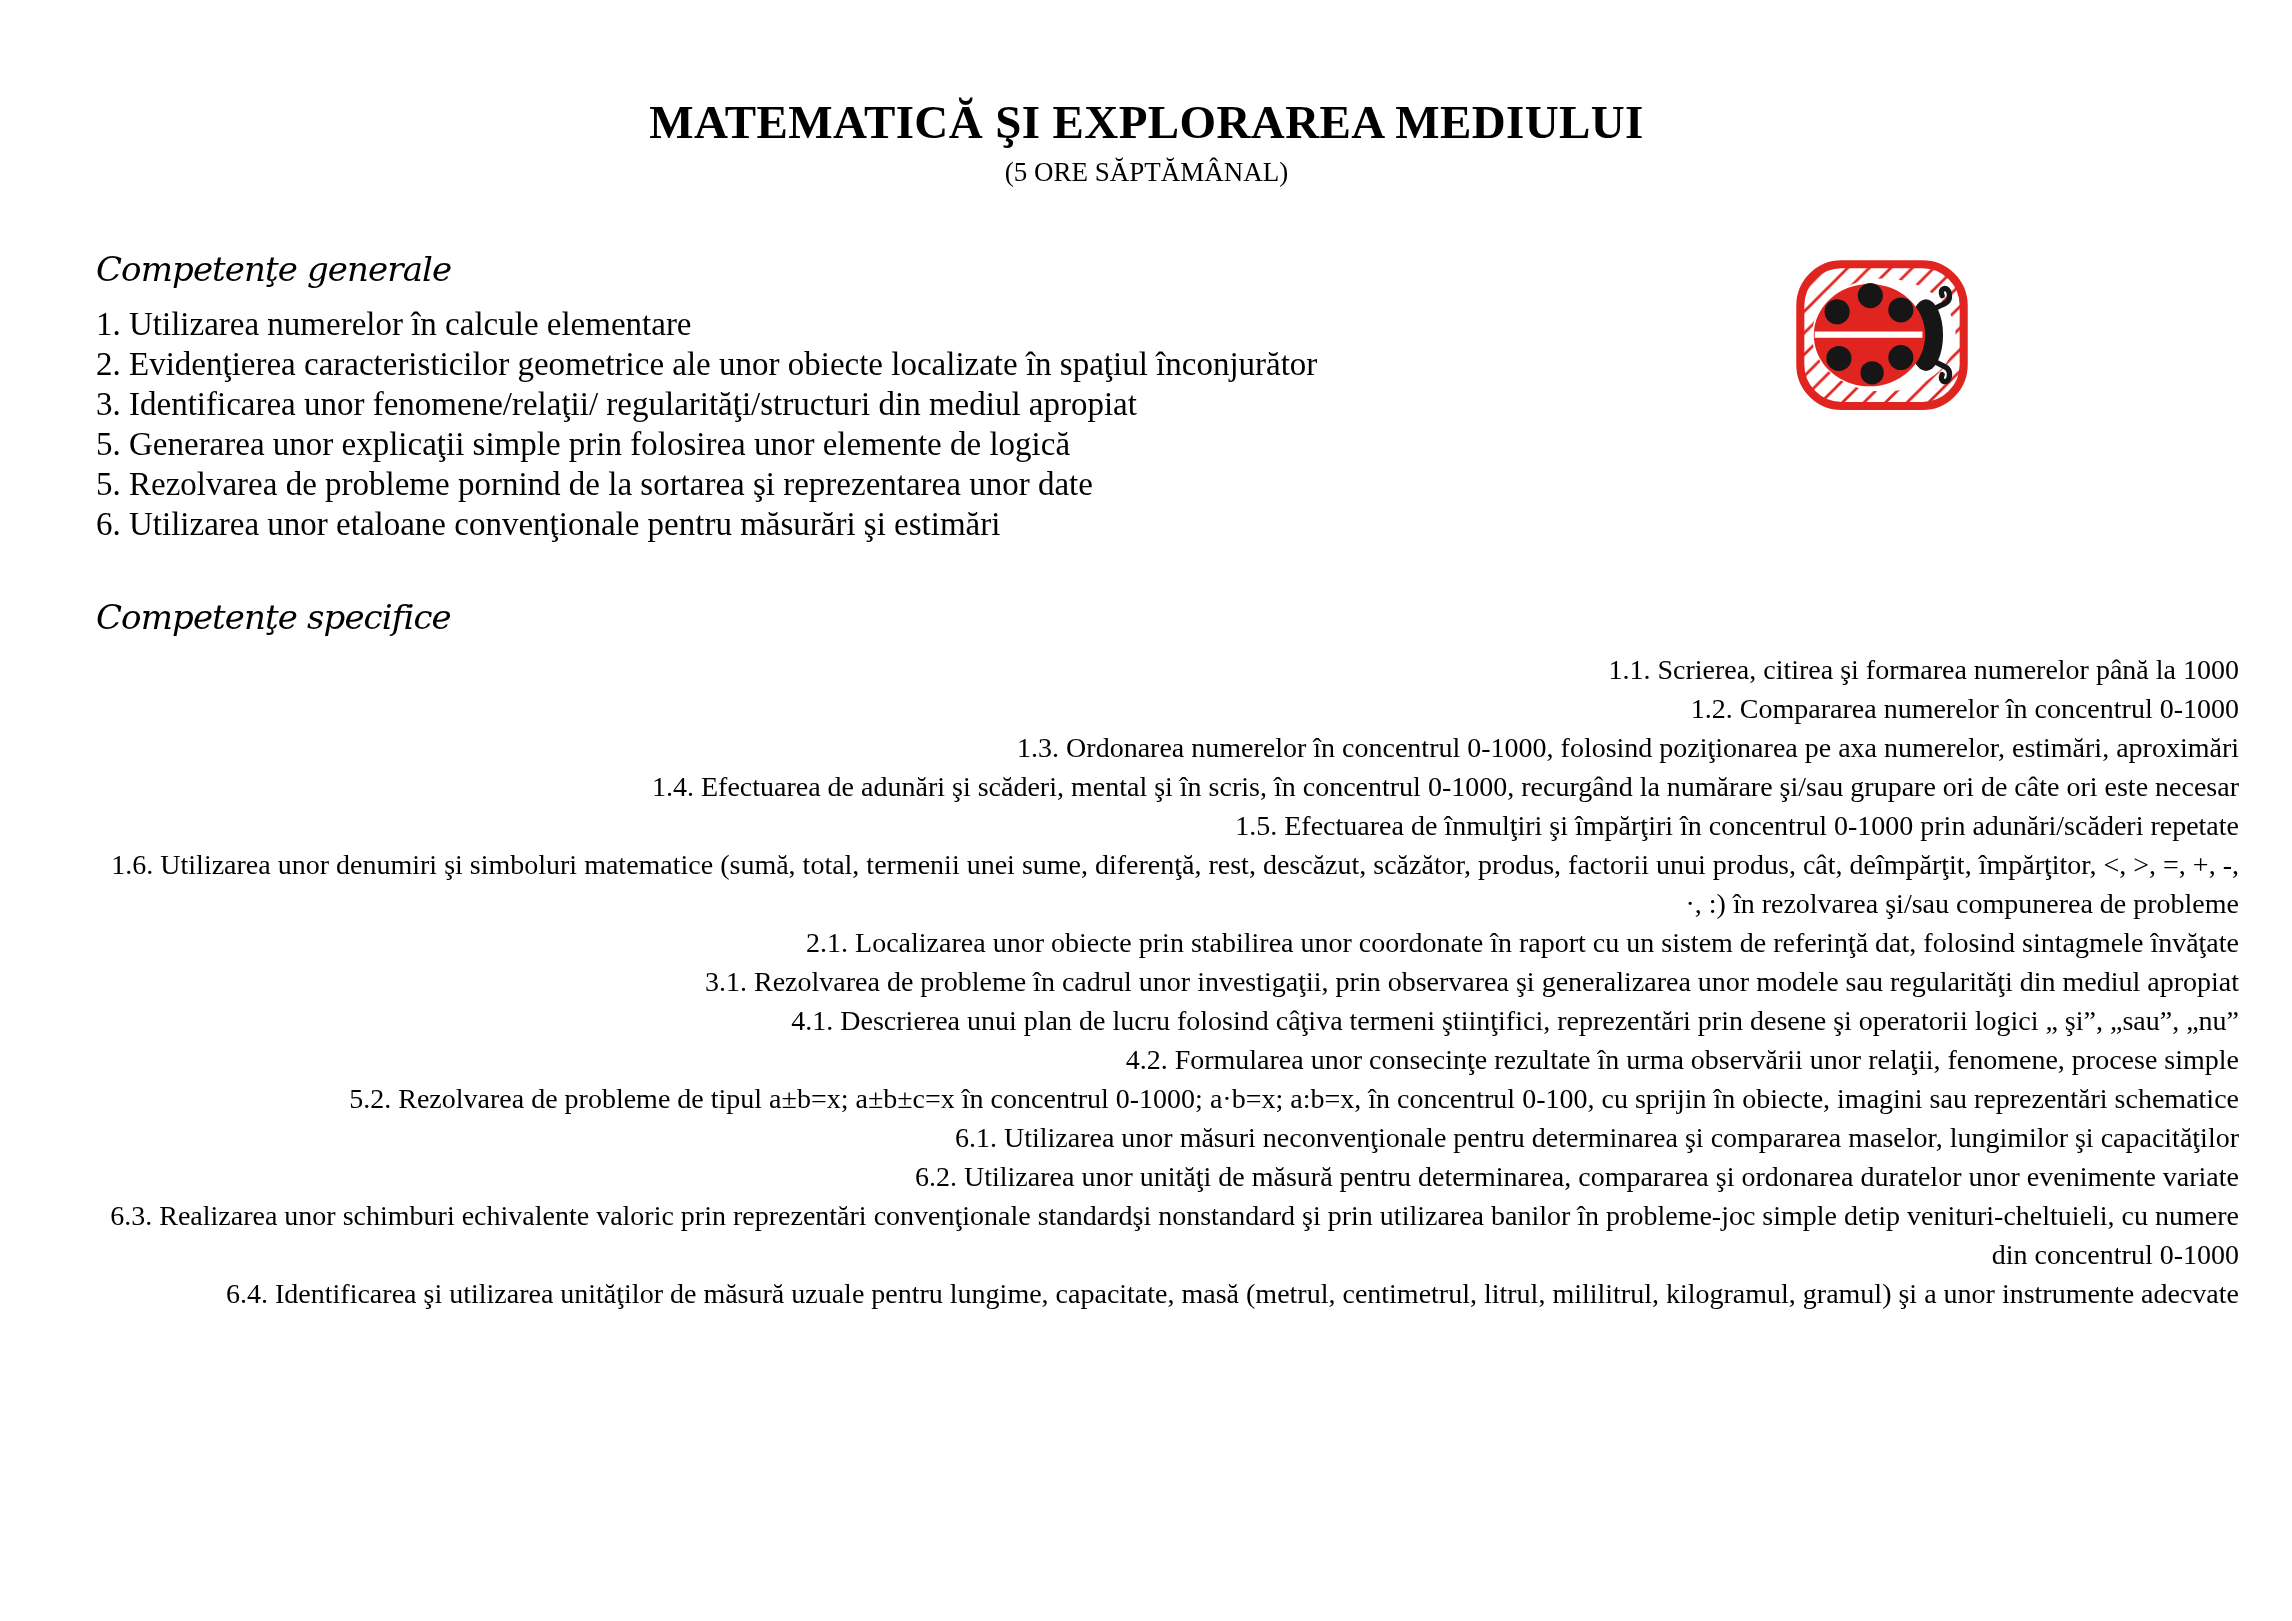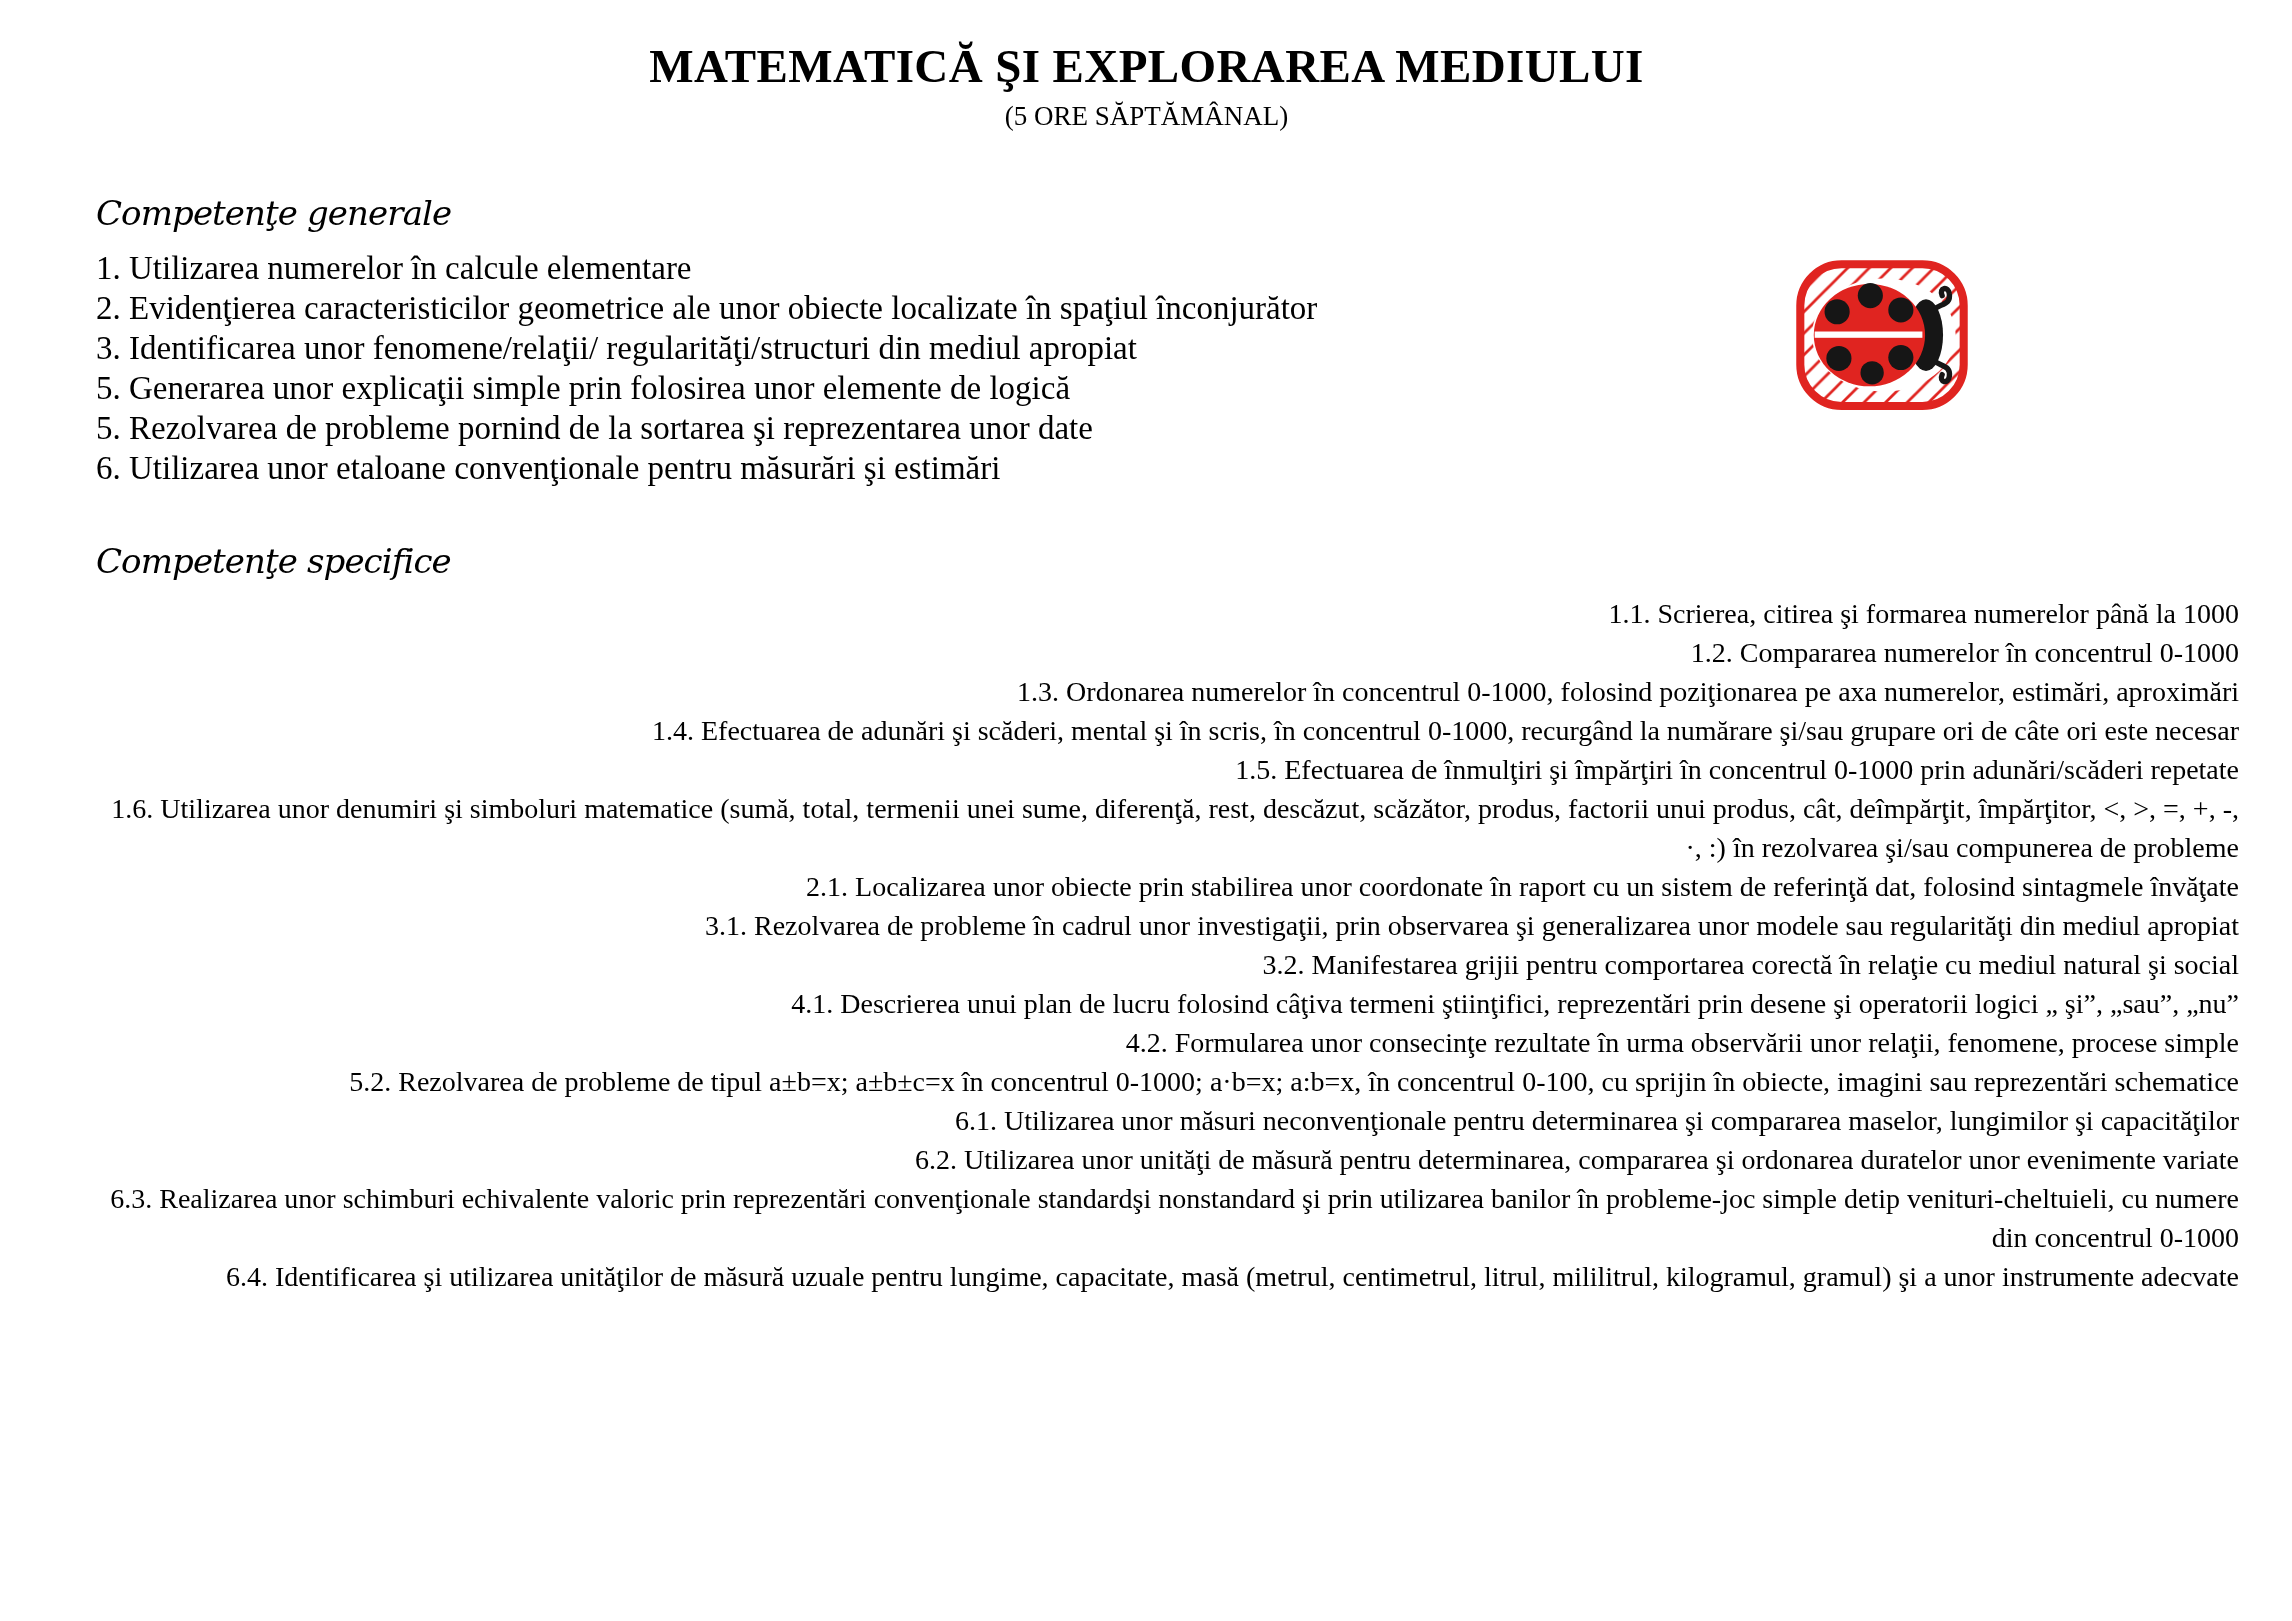--- a/index.html
+++ b/index.html
@@ -8,21 +8,21 @@
     position: relative;
     width: 2293px;
     height: 1622px;
     background: #ffffff;
     color: #000000;
     font-family: "Liberation Serif", serif;
     overflow: hidden;
   }
   .doc-header {
     text-align: center;
-    padding-top: 38px;
+    padding-top: 94px;
   }
   .doc-title {
     font-size: 47px;
     font-weight: 700;
     letter-spacing: 0.4px;
     line-height: 56px;
   }
   .doc-subtitle {
     font-size: 27px;
     font-weight: 400;
@@ -137,21 +137,20 @@
 
         <div class="list-item">1.5. Efectuarea de înmulţiri şi împărţiri în concentrul 0-1000 prin adunări/scăderi repetate</div>
 
         <div class="list-item">1.6. Utilizarea unor denumiri şi simboluri matematice (sumă, total, termenii unei sume, diferenţă, rest, descăzut, scăzător, produs, factorii unui produs, cât, deîmpărţit, împărţitor, &lt;, &gt;, =, +, -, ·, :) în rezolvarea şi/sau compunerea de probleme</div>
 
         <div class="list-item">2.1. Localizarea unor obiecte prin stabilirea unor coordonate în raport cu un sistem de referinţă dat, folosind sintagmele învăţate</div>
 
 
         <div class="list-item">3.1. Rezolvarea de probleme în cadrul unor investigaţii, prin observarea şi generalizarea unor modele sau regularităţi din mediul apropiat</div>
 
-        <div class="list-item">3.2. Manifestarea grijii pentru comportarea corectă în relaţie cu mediul natural şi social</div>
 
         <div class="list-item">4.1. Descrierea unui plan de lucru folosind câţiva termeni ştiinţifici, reprezentări prin desene şi operatorii logici „ şi”, „sau”, „nu”</div>
 
         <div class="list-item">4.2. Formularea unor consecinţe rezultate în urma observării unor relaţii, fenomene, procese simple</div>
 
 
         <div class="list-item">5.2. Rezolvarea de probleme de tipul a±b=x; a±b±c=x în concentrul 0-1000; a·b=x; a:b=x, în concentrul 0-100, cu sprijin în obiecte, imagini sau reprezentări schematice</div>
 
         <div class="list-item">6.1. Utilizarea unor măsuri neconvenţionale pentru determinarea şi compararea maselor, lungimilor şi capacităţilor</div>
 

